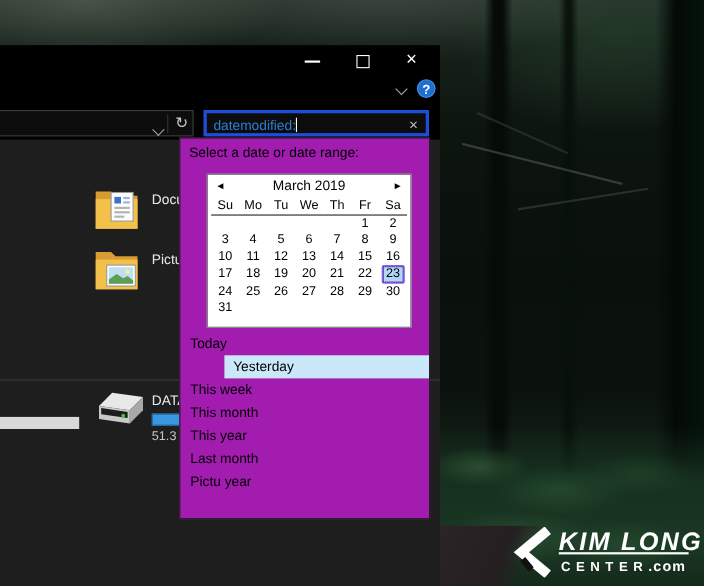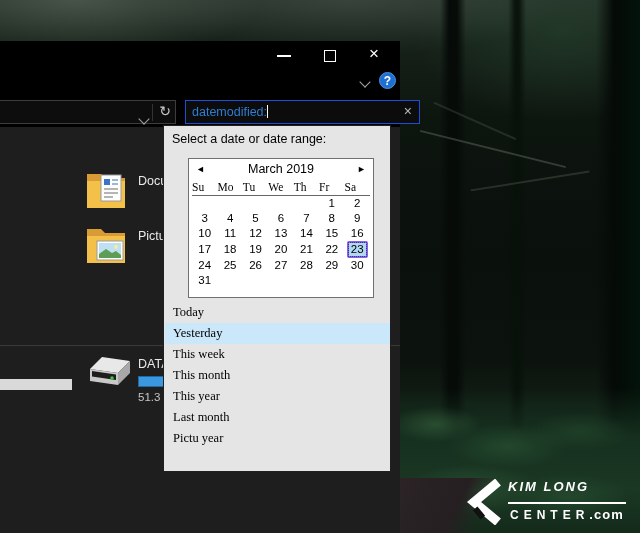--- a/index.html
+++ b/index.html
@@ -30,77 +30,77 @@
       radial-gradient(80px 30px at 45% 40%, rgba(47,92,58,.5), rgba(47,92,58,0) 75%),
       radial-gradient(70px 26px at 75% 30%, rgba(40,82,50,.45), rgba(40,82,50,0) 75%),
       radial-gradient(90px 34px at 30% 70%, rgba(52,97,60,.5), rgba(52,97,60,0) 75%),
       radial-gradient(80px 30px at 70% 75%, rgba(44,88,54,.5), rgba(44,88,54,0) 75%),
       linear-gradient(180deg, rgba(18,40,26,0) 0%, #16301f 35%, #1b3824 70%, #142a1b 100%);}
   .road{position:absolute;left:396px;width:110px;top:478px;bottom:0;
     background:linear-gradient(115deg,#2c2426 0%,#251f21 55%,rgba(20,30,22,0) 75%);}
   
   .logo{position:absolute;right:8px;bottom:6px;width:168px;height:50px;color:#fff;}
   .logo svg{position:absolute;left:0;top:2px;}
-  .logo .l1{position:absolute;left:44px;top:2px;font-size:13px;font-weight:bold;letter-spacing:2px;font-style:italic;white-space:nowrap;}
+  .logo .l1{position:absolute;left:44px;top:2px;font-size:23px;font-weight:bold;letter-spacing:2px;font-style:italic;white-space:nowrap;}
   .logo .rule{position:absolute;left:44px;top:25px;width:118px;border-top:2px solid #fff;}
   .logo .l2{position:absolute;left:46px;top:30px;font-size:12px;font-weight:bold;letter-spacing:5px;white-space:nowrap;}
   .logo .l2 .com{letter-spacing:1px;font-size:13px;}
   
   .window{position:absolute;left:0;top:41px;width:400px;height:492px;background:#000;}
   .win-btn{position:absolute;color:#fff;cursor:default;}
   .btn-min{left:277px;top:14px;width:14px;height:2px;background:#fff;}
   .btn-max{left:324px;top:9px;width:10px;height:10px;border:1.5px solid #fff;}
   .btn-close{left:369px;top:3px;font-size:17px;line-height:20px;}
   .chev{display:inline-block;width:7px;height:7px;border-right:1.6px solid #a6a6a6;border-bottom:1.6px solid #a6a6a6;transform:rotate(45deg);}
   .ribbon-chevron{position:absolute;left:361px;top:31px;}
   .help-btn{position:absolute;left:379px;top:31px;width:17px;height:17px;border-radius:50%;
     background:#1d6fd2;color:#fff;font-size:12px;font-weight:bold;text-align:center;line-height:17px;
     border:1px solid #4b93e8;box-sizing:border-box;}
   
   .addr-bar{position:absolute;left:-6px;top:59px;width:182px;height:24px;background:#0d0d0d;
     border:1px solid #3d3d3d;box-sizing:border-box;}
   .addr-chevron{position:absolute;right:27px;top:8px;}
   .addr-divider{position:absolute;right:22px;top:3px;width:1px;height:17px;background:#333;}
   .addr-refresh{position:absolute;right:4px;top:2px;color:#c9c9c9;font-size:14px;}
-  .search-box{position:absolute;left:185px;top:59px;width:235px;height:24px;background:#0c0c0c;
-    border:1px solid #1d4ed8;box-sizing:border-box;}
+  .search-box{position:absolute;left:185px;top:59px;width:205px;height:24px;background:#0c0c0c;
+    border:3px solid #1d4ed8;box-sizing:border-box;}
   .search-text{position:absolute;left:6px;top:4px;font-size:12.5px;color:#2d7dd2;white-space:nowrap;}
   .caret{display:inline-block;width:1px;height:13px;background:#fff;vertical-align:-2px;}
   .search-clear{position:absolute;right:7px;top:2px;color:#b9b9b9;font-size:14px;}
   
   .content{position:absolute;left:0;top:86px;width:400px;height:406px;background:#1e1e1e;}
   .file-item{position:absolute;left:84px;width:300px;height:52px;}
   .file-item .label{position:absolute;left:54px;top:8px;color:#e9e9e9;font-size:12.5px;white-space:nowrap;}
   .item-docs{top:39px;}
   .item-pics{top:94px;}
   .group-sep{position:absolute;left:0;top:218px;width:400px;height:1px;background:#3a3a3a;}
   .stray-bar{position:absolute;left:0;top:252px;width:72px;height:11px;background:#d9d9d9;}
   .drive-item{position:absolute;left:84px;top:222px;width:300px;height:60px;}
   .drive-name{position:absolute;left:54px;top:8px;color:#e9e9e9;font-size:12.5px;}
   .drive-bar{position:absolute;left:54px;top:27px;width:58px;height:11px;background:#3b97e0;border:1px solid #20689f;box-sizing:border-box;}
   .drive-free{position:absolute;left:54px;top:42px;color:#c6c6c6;font-size:11.5px;white-space:nowrap;}
   
-  .date-panel{position:absolute;left:163px;top:125px;width:228px;height:347px;background:#e5e5e5;
+  .date-panel{position:absolute;left:163px;top:125px;width:228px;height:347px;background:#a21caf;
     border:1px solid #202020;box-sizing:border-box;color:#000;}
   .dp-prompt{position:absolute;left:8px;top:6px;font-size:12.5px;}
   .calendar{position:absolute;left:24px;top:32px;width:186px;height:140px;background:#fff;
     border:1px solid #707070;box-sizing:border-box;}
   .cal-header{position:absolute;left:0;top:3px;width:100%;height:18px;}
   .cal-title{position:absolute;left:0;width:100%;text-align:center;font-size:12.5px;}
   .cal-arrow{position:absolute;top:2px;font-size:9px;color:#000;}
   .cal-prev{left:7px;}
   .cal-next{right:7px;}
   .cal-table{position:absolute;left:3px;top:22px;width:178px;border-collapse:collapse;}
-  .cal-table th{font-size:11.5px;font-weight:normal;text-align:left;padding:0 0 2px 0;border-bottom:1px solid #666;font-family:Liberation Serif, serif;}
+  .cal-table th{font-size:11.5px;font-weight:normal;text-align:center;padding:0 0 2px 0;border-bottom:1px solid #666;}
   .cal-table td{font-size:11.5px;text-align:center;height:15px;width:25px;padding:0;}
   .cal-table td span{display:inline-block;min-width:17px;line-height:13px;border:1px solid transparent;border-radius:2px;}
   .cal-table td.sel span{background:#b1d7f2;border:2px solid #8b5cf6;outline:1px dotted #27455e;outline-offset:-2px;}
-  .dp-options{position:absolute;left:1px;top:176px;width:225px;font-family:Liberation Serif, serif;}
+  .dp-options{position:absolute;left:1px;top:176px;width:225px;}
   .dp-option{height:21px;line-height:21px;padding-left:8px;font-size:12.5px;}
-  .dp-option.selected{background:#cbe8fa;}
+  .dp-option.selected{background:#cbe8fa;margin-left:39px;}
 </style>
 </head>
 <body>
 
 <div class="wallpaper">
   <div class="trunk t1"></div>
   <div class="trunk t2"></div>
   <div class="trunk t3"></div>
   <div class="branch b1"></div>
   <div class="branch b2"></div>

